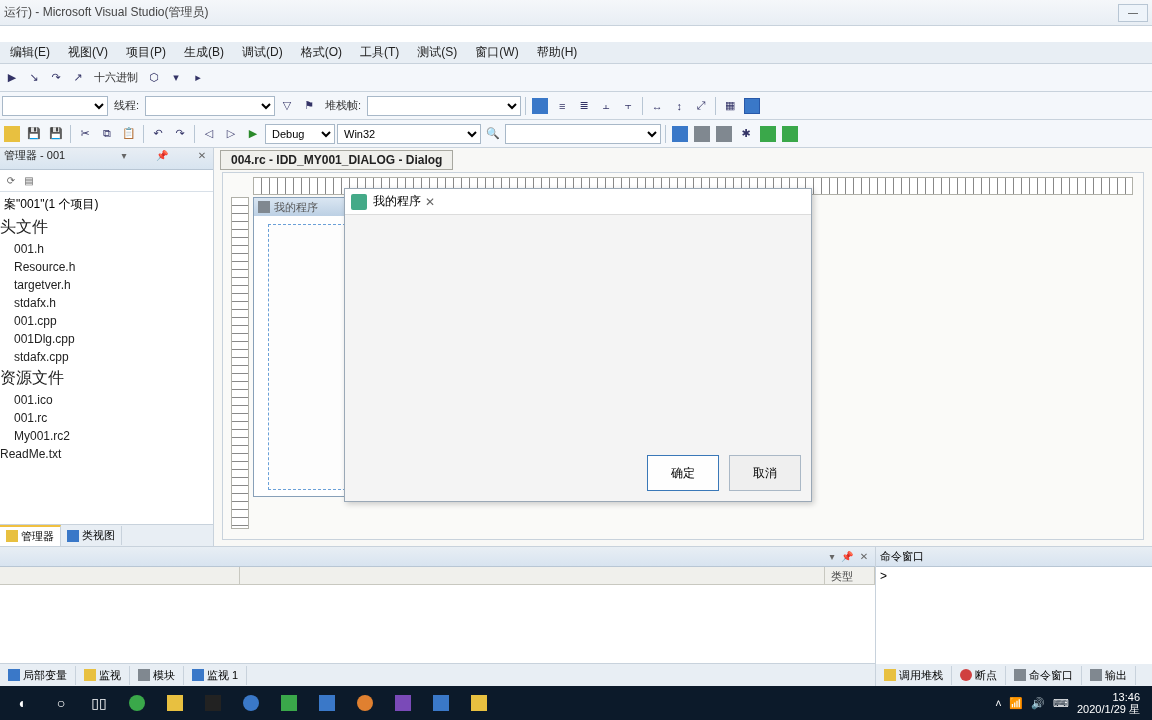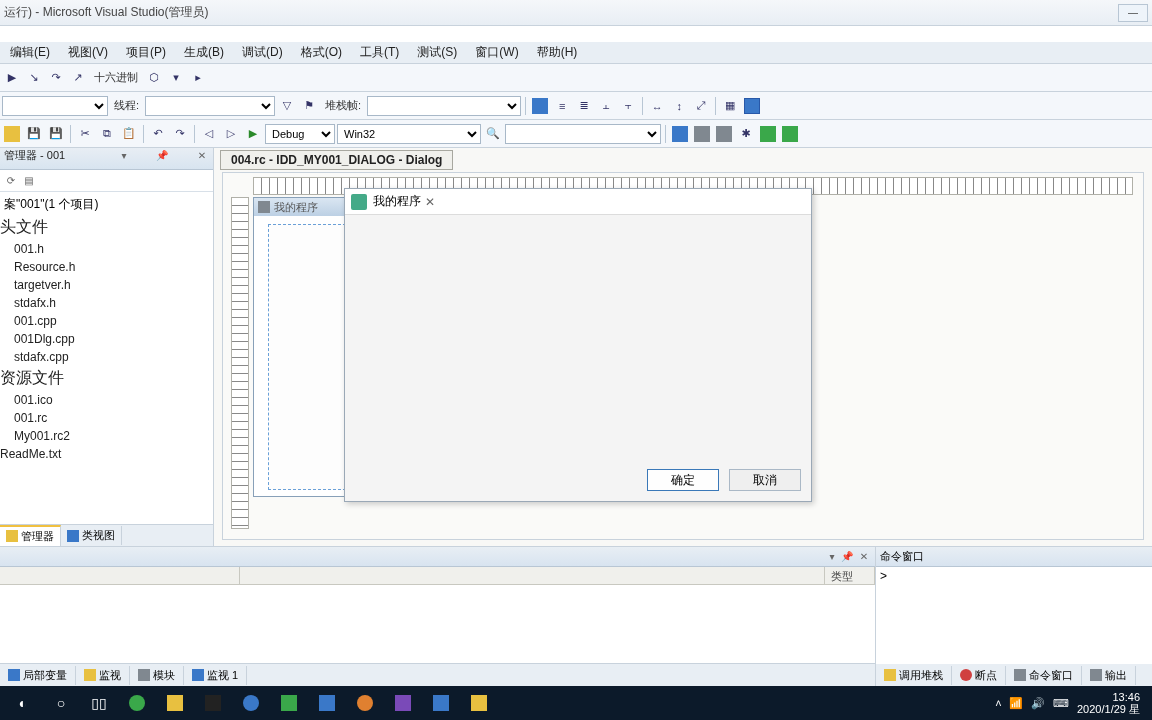--- a/index.html
+++ b/index.html
@@ -52,21 +52,21 @@
 .inner-dialog-bg .tbar .spacer{flex:1;}
 .inner-dialog-bg .body { position:absolute; left:14px; top:26px; right:6px; bottom:6px; border:1px dashed #6aa0d8; background:#fdfdfd; }
 
 
 .runtime-dialog { position:absolute; left:344px; top:188px; width:468px; height:314px; background:#f4f4f4; border:1px solid #9aa8b6; box-shadow: 2px 2px 6px rgba(0,0,0,0.2); z-index:50; }
 .runtime-dialog .dtitle { height:26px; display:flex; align-items:center; padding:0 6px; font-size:12px; background:#fff; border-bottom:1px solid #dcdcdc; }
 .runtime-dialog .dicon { width:16px; height:16px; background:#4a8; border-radius:2px; margin-right:6px; }
 .runtime-dialog .dclose { width:18px; height:18px; display:flex; align-items:center; justify-content:center; color:#666; }
 .runtime-dialog .dbody { position:absolute; left:0; right:0; top:26px; bottom:40px; }
 .runtime-dialog .dbuttons { position:absolute; right:10px; bottom:10px; display:flex; gap:10px; }
-.runtime-dialog button { width:72px; height:22px; font-size:12px; background:#efefef; border:1px solid #aab8c6; }
+.runtime-dialog button { width:72px; height:36px; font-size:12px; background:#efefef; border:1px solid #aab8c6; }
 .runtime-dialog button.primary { border:1px solid #3a78b8; background:#fefefe; }
 
 
 .bottom-panels { display:flex; height:140px; border-top:1px solid #c8d2dc; }
 .bottom-left { flex:1; display:flex; flex-direction:column; border-right:1px solid #c8d2dc; }
 .bottom-right { width:276px; display:flex; flex-direction:column; }
 .bp-header { height:20px; background:linear-gradient(#e8eef4,#d8e4f0); border-bottom:1px solid #b8c6d4; display:flex; align-items:center; padding:0 4px; font-size:11px; }
 .bp-header .spacer{flex:1;}
 .bp-grid { flex:1; background:#fff; border-bottom:1px solid #c8d2dc; position:relative; }
 .bp-grid-header { height:18px; background:#f0f0ec; border-bottom:1px solid #c8c8c0; display:flex; }

